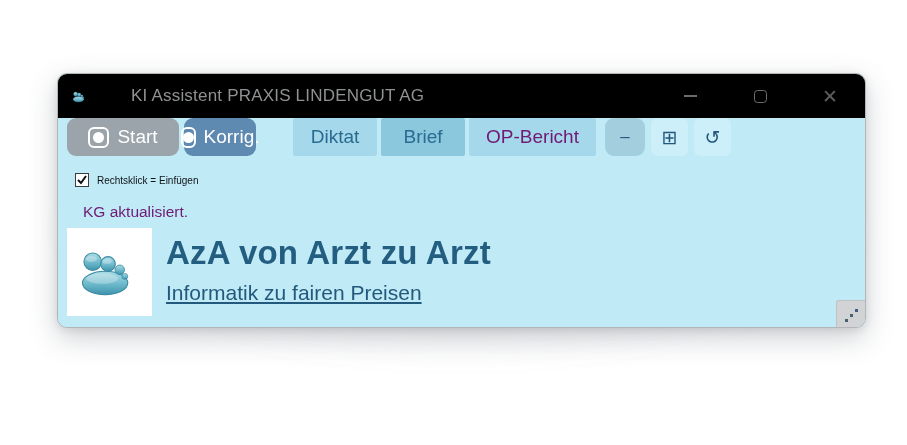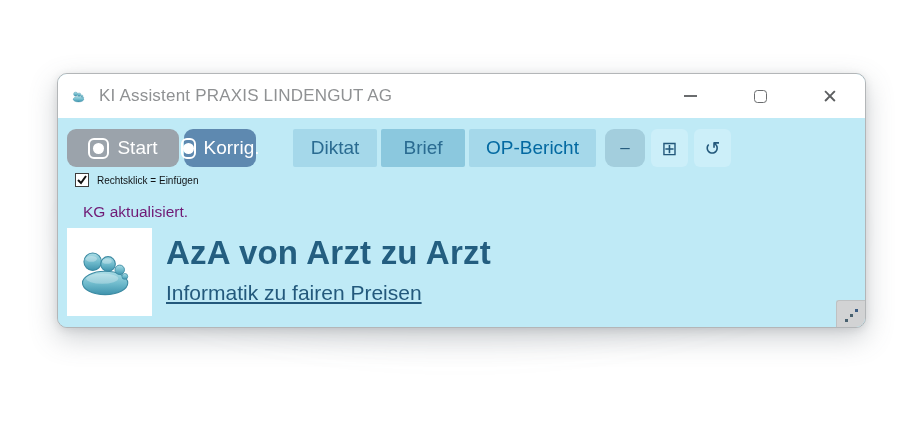--- a/index.html
+++ b/index.html
@@ -17,47 +17,47 @@
   }
   .window {
     position:absolute; left:57px; top:73px; width:809px; height:255px;
     border:1px solid #b3b6b8; border-radius:10px;
     box-shadow:0 10px 28px rgba(90,100,110,0.30), 0 2px 8px rgba(0,0,0,0.10);
     background:#bfeaf6;
     overflow:hidden;
   }
   
   .titlebar {
-    height:44px; background:#ffffff;
-    display:flex; align-items:center;
+    height:44px; background:#000000;
+    display:flex; align-items:center;gap:32px;
   }
   .titlebar .app-icon { margin-left:12px; width:19px; height:17px; flex:0 0 auto; }
   .titlebar .title {
     margin-left:10px; font-size:17px; color:#8f9193; letter-spacing:0.2px;
     white-space:nowrap;
   }
   .win-controls { margin-left:auto; margin-right:12px; display:flex; gap:24px; }
   .win-btn {
     width:46px; height:32px; display:flex; align-items:center; justify-content:center;
     color:#5c5e60; font-size:19px; cursor:default;
   }
   .win-btn.minimize span.bar { display:block; width:13px; height:1.6px; background:#6a6c6e; }
   .win-btn.maximize span.box { display:block; width:13px; height:13px; border:1.6px solid #6a6c6e; border-radius:3.5px; }
   
   .win-body { position:relative; height:211px; background:#bfeaf6; }
-  .toolbar { position:absolute; left:9px; top:11px; display:flex; align-items:center; }
+  .toolbar { position:absolute; left:9px; top:0; display:flex; align-items:center; }
   .btn {
     height:38px; display:flex; align-items:center; justify-content:center;
     font-size:19px; cursor:default; user-select:none;
   }
   .btn.start   { width:112px; background:#9ba3ab; color:#ffffff; border-radius:9px; margin-right:5px; }
   .btn.korrig  { width:72px;  background:#5e89b0; color:#ffffff; border-radius:9px; margin-right:5px; }
   .btn.diktat  { width:84px;  background:#a5d8ea; color:#2a6b91; border-radius:2px; margin-right:4px;margin-left:32px; }
   .btn.brief   { width:84px;  background:#8bc8de; color:#2a6b91; border-radius:2px; margin-right:4px; }
-  .btn.op      { width:127px; background:#a5d8ea; color:#0369a1; border-radius:2px; margin-right:9px; }
+  .btn.op      { width:127px; background:#a5d8ea; color:#701a75; border-radius:2px; margin-right:9px; }
   .btn.collapse{ width:40px;  background:#a3cedd; color:#23587b; border-radius:9px; margin-right:6px; font-size:17px; }
   .btn.small   { width:37px;  background:#cceff9; color:#23587b; border-radius:6px; margin-right:6px; font-size:19px; }
   .record-icon {
     width:21px; height:21px; border:2.5px solid #ffffff; border-radius:6px;
     display:flex; align-items:center; justify-content:center; margin-right:8px;
   }
   .record-icon i { display:block; width:11px; height:11px; background:#ffffff; border-radius:50%; }
   
   .checkbox-row { position:absolute; left:17px; top:55px; display:flex; align-items:center; }
   .checkbox {

